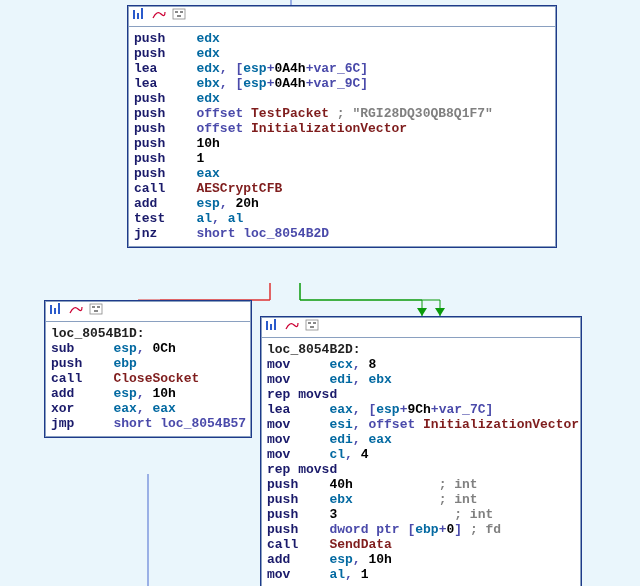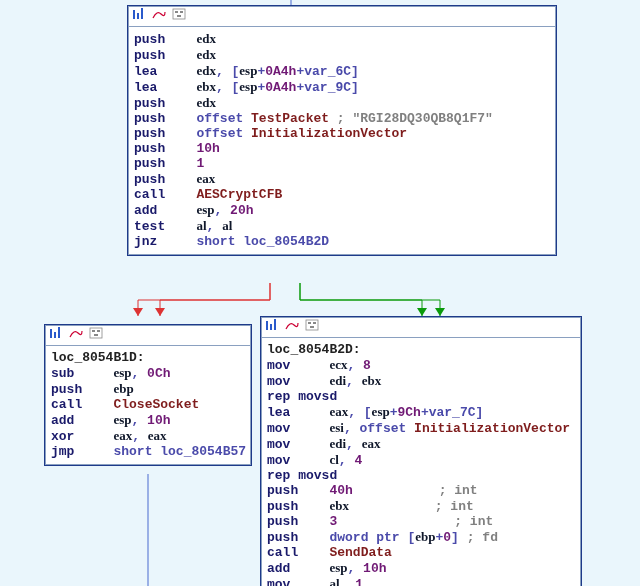--- a/index.html
+++ b/index.html
@@ -28,24 +28,24 @@
     height: 16px;
   }
   .hdr-icon { width: 14px; height: 12px; display:inline-block; }
   .node-body {
     padding: 4px 6px 6px 6px;
     line-height: 15px;
     white-space: pre;
   }
   .row { display:block; }
   .mn { color: #1a1a6a; font-weight: bold; }
-  .hex { color: #701a75; font-weight: bold; }
+  .hex { color: #000000; font-weight: bold; }
   .name { color: #4a4aaa; font-weight: bold; }
   .func { color: #7f1d1d; font-weight: bold; }
-  .sym { color: #0f172a; font-weight: bold; font-family: Liberation Serif, serif; }
+  .sym { color: #0369a1; font-weight: bold; }
   .comment { color: #808080; font-weight: bold; }
   .label { color: #222; font-weight: bold; }
   .arrow {
     position: absolute;
     pointer-events: none;
   }
   .ah {
     position:absolute;
     width:0;height:0;
     border-left:5px solid transparent;
@@ -85,21 +85,21 @@
         </svg></span>
       <span><svg class="hdr-icon" viewBox="0 0 14 12">
           <rect x="1" y="1" width="12" height="10" fill="none" stroke="#888" stroke-width="0.8"></rect>
           <rect x="3" y="3" width="3" height="2" fill="#888"></rect>
           <rect x="8" y="3" width="3" height="2" fill="#888"></rect>
           <rect x="5" y="7" width="4" height="2" fill="#888"></rect>
         </svg></span>
     </div>
     <div class="node-body"><span class="row"><span class="mn">push    </span><span class="sym">edx</span></span><span class="row"><span class="mn">push    </span><span class="sym">edx</span></span><span class="row"><span class="mn">lea     </span><span class="sym">edx</span><span class="name">, [</span><span class="sym">esp</span><span class="name">+</span><span class="hex">0A4h</span><span class="name">+</span><span class="name">var_6C</span><span class="name">]</span></span><span class="row"><span class="mn">lea     </span><span class="sym">ebx</span><span class="name">, [</span><span class="sym">esp</span><span class="name">+</span><span class="hex">0A4h</span><span class="name">+</span><span class="name">var_9C</span><span class="name">]</span></span><span class="row"><span class="mn">push    </span><span class="sym">edx</span></span><span class="row"><span class="mn">push    </span><span class="name">offset </span><span class="func">TestPacket</span><span class="comment"> ; </span><span class="comment">"RGI28DQ30QB8Q1F7"</span></span><span class="row"><span class="mn">push    </span><span class="name">offset </span><span class="func">InitializationVector</span></span><span class="row"><span class="mn">push    </span><span class="hex">10h</span></span><span class="row"><span class="mn">push    </span><span class="hex">1</span></span><span class="row"><span class="mn">push    </span><span class="sym">eax</span></span><span class="row"><span class="mn">call    </span><span class="func">AESCryptCFB</span></span><span class="row"><span class="mn">add     </span><span class="sym">esp</span><span class="name">, </span><span class="hex">20h</span></span><span class="row"><span class="mn">test    </span><span class="sym">al</span><span class="name">, </span><span class="sym">al</span></span><span class="row"><span class="mn">jnz     </span><span class="name">short </span><span class="name">loc_8054B2D</span></span></div>
   </div>
-<div id="node-left" class="node" style="left: 44px; top: 324px; width: 206px;">
+<div id="node-left" class="node" style="left: 44px; top: 300px; width: 206px;">
     <div class="node-header">
       <span><svg class="hdr-icon" viewBox="0 0 14 12">
           <rect x="1" y="2" width="2" height="9" fill="#2a5acb"></rect>
           <rect x="5" y="5" width="2" height="6" fill="#2a5acb"></rect>
           <rect x="9" y="0" width="2" height="11" fill="#2a5acb"></rect>
         </svg></span>
       <span><svg class="hdr-icon" viewBox="0 0 14 12">
           <path d="M1 10 Q5 2 9 6 T13 4" stroke="#c03" fill="none" stroke-width="1.2"></path>
         </svg></span>
       <span><svg class="hdr-icon" viewBox="0 0 14 12">

